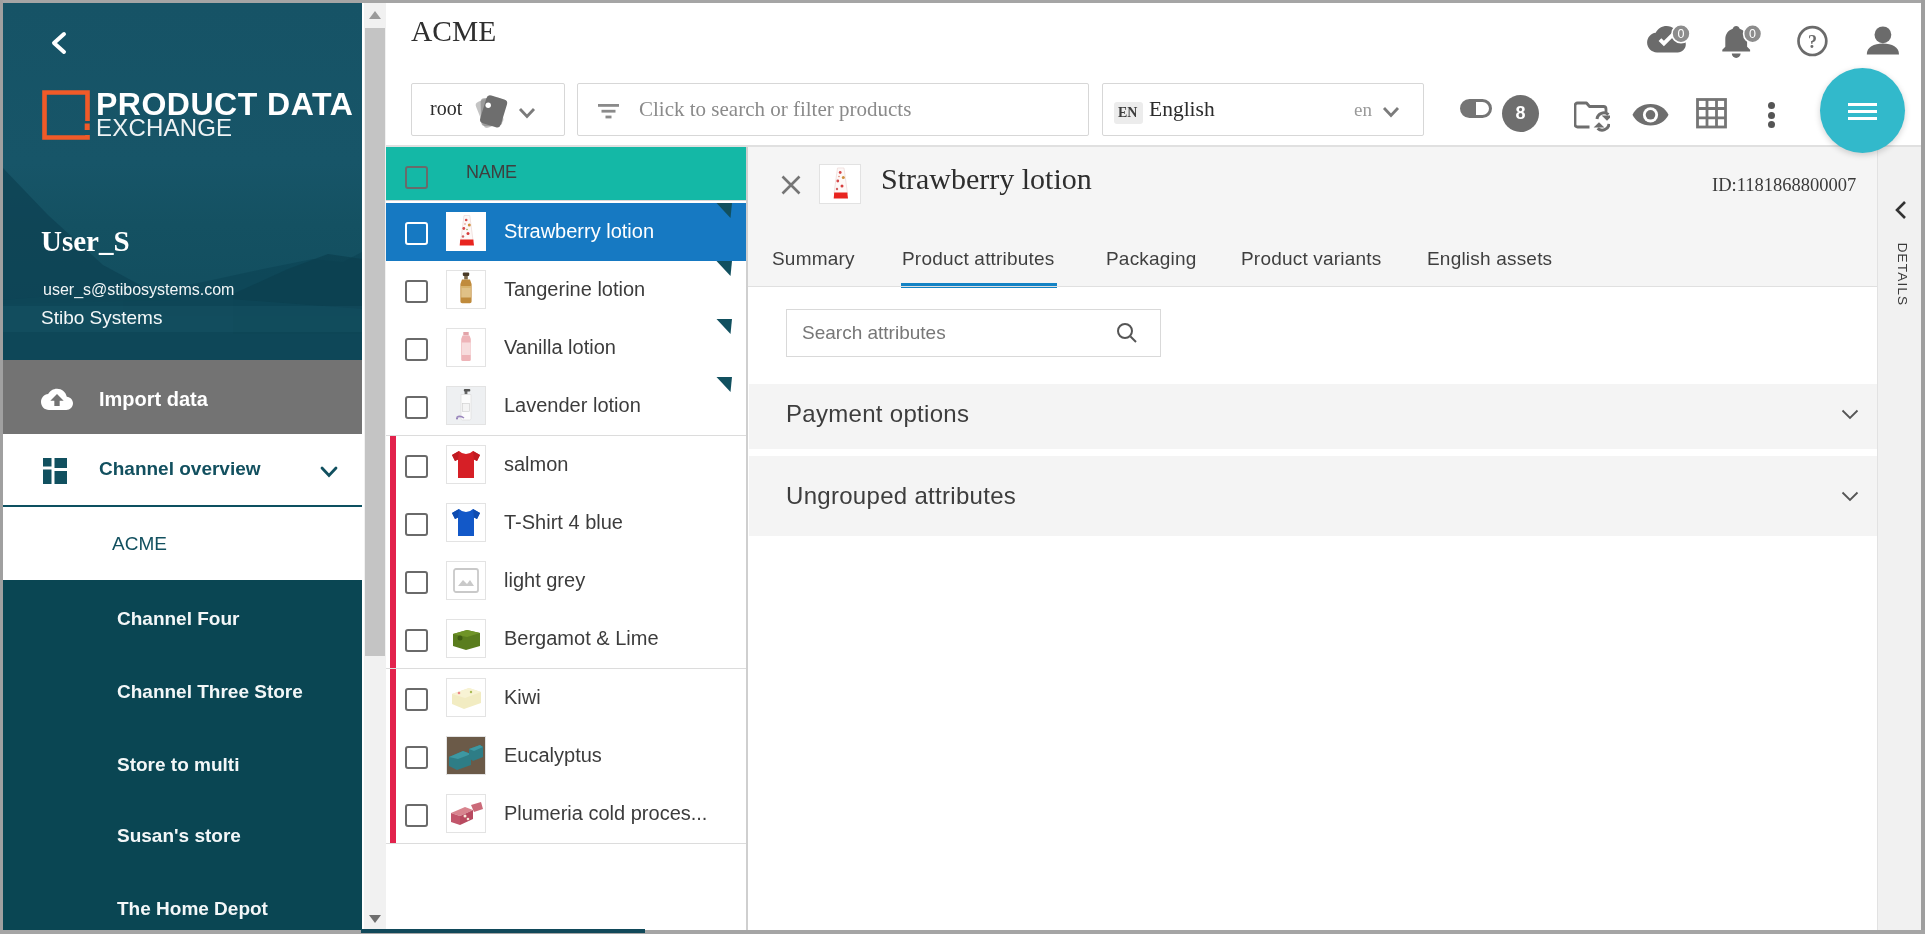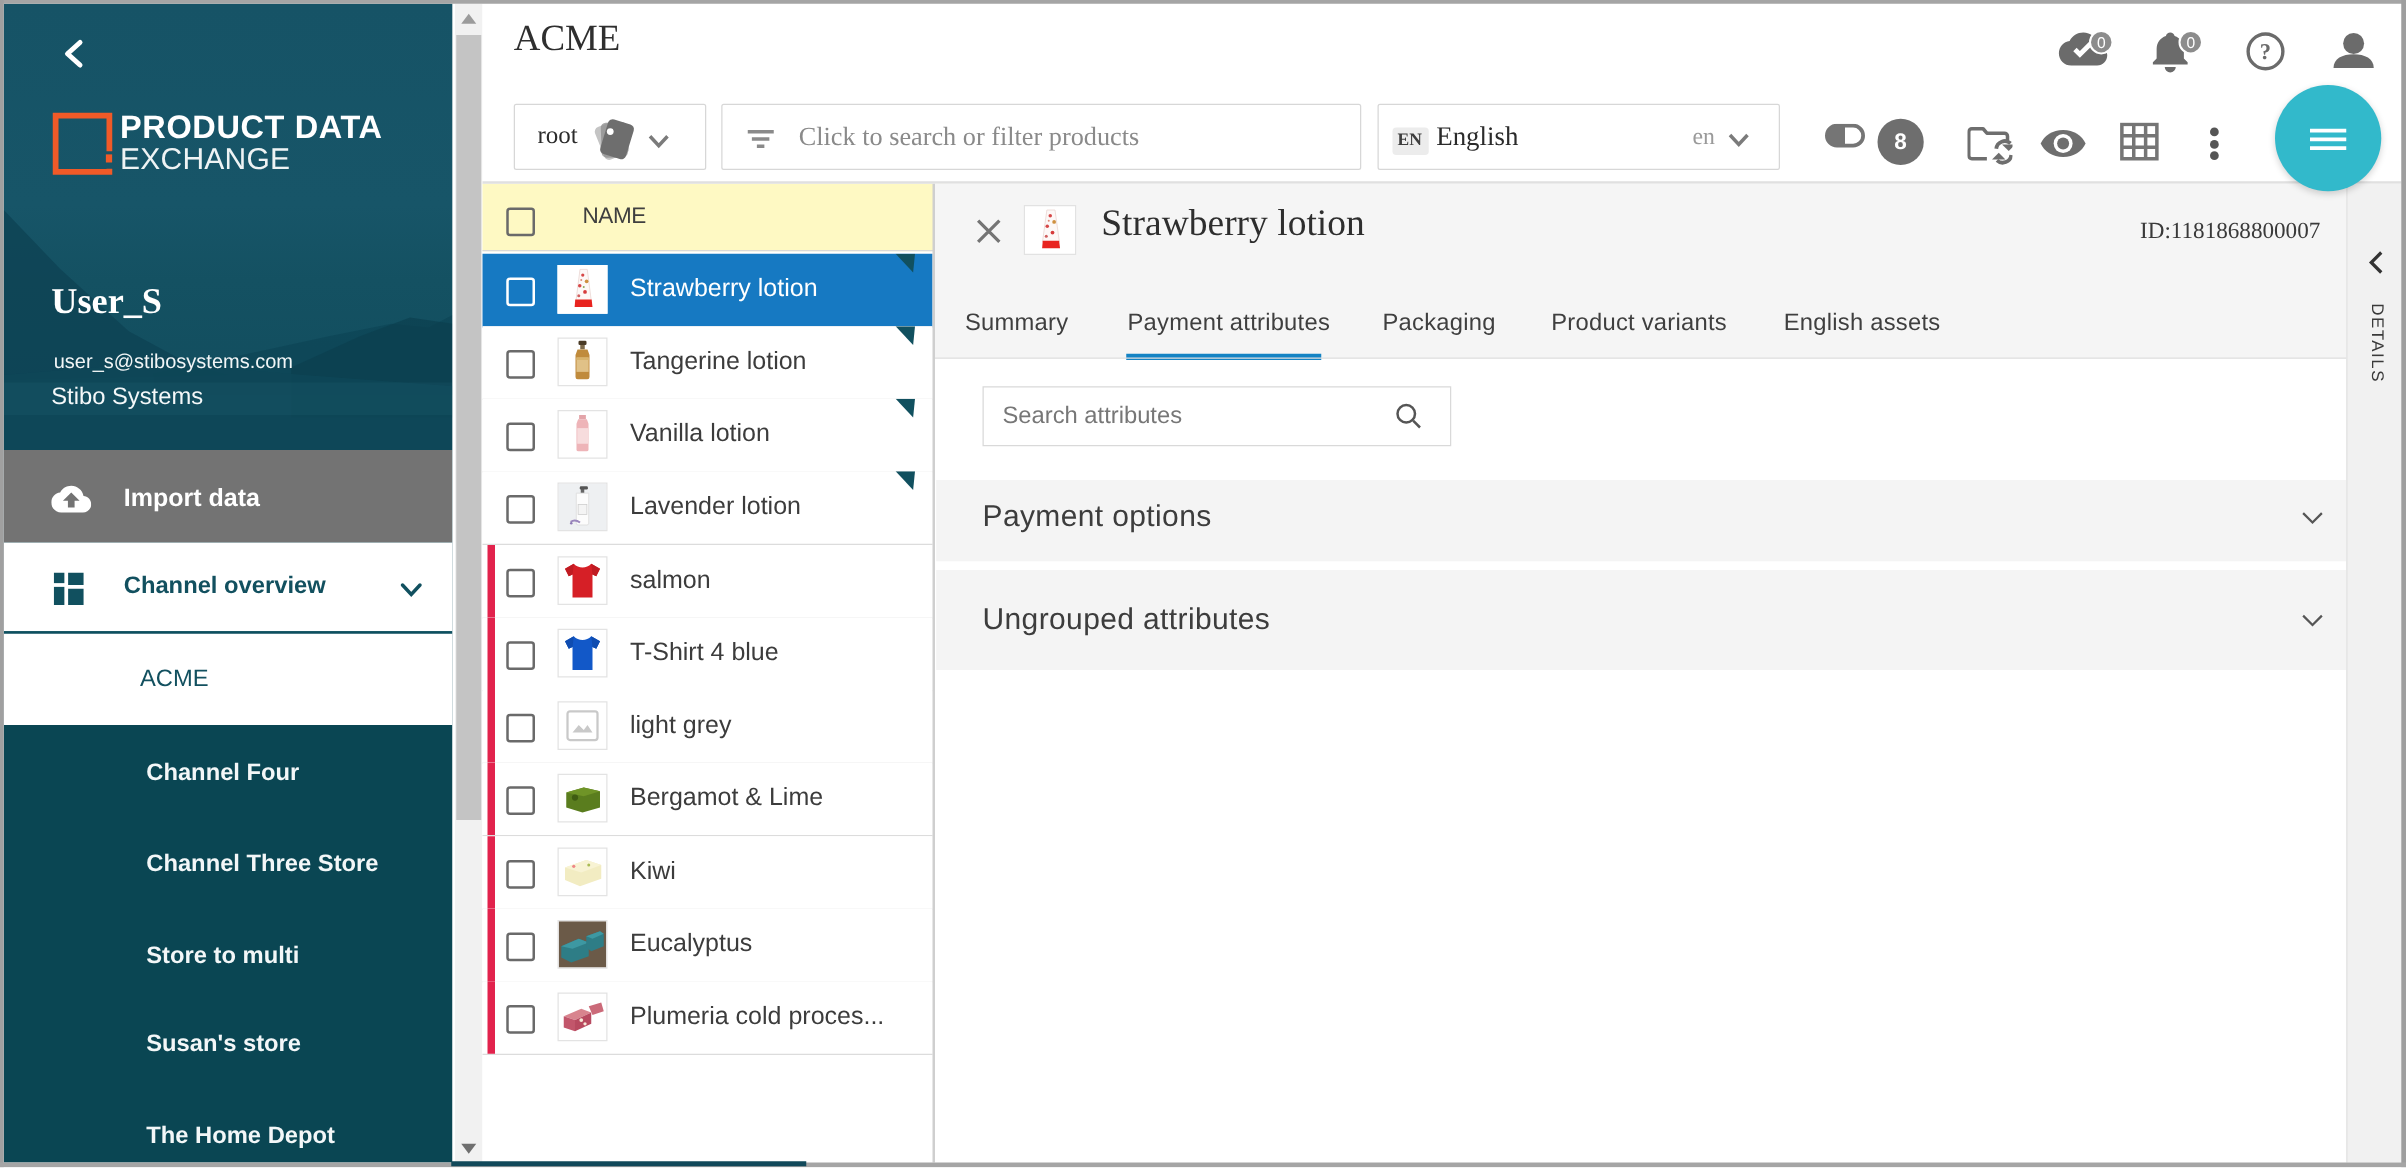--- a/index.html
+++ b/index.html
@@ -11,21 +11,21 @@
   .frame-left{left:0;top:0;width:3px;height:934px;background:#a0a0a0;z-index:50;}
   .frame-right{left:1921px;top:0;width:4px;height:934px;background:#9e9e9e;z-index:50;}
   .frame-bottom{left:0;top:930px;width:1925px;height:4px;background:#a5a5a5;z-index:50;}
   .hthumb{left:361px;top:929px;width:284px;height:3.5px;background:#11495a;z-index:51;}
 
   
   .sidebar{left:3px;top:3px;width:359px;height:927px;background:#0a4653;overflow:hidden;}
   .photo{left:0;top:0;width:359px;height:357px;background:linear-gradient(180deg,#165366 0%,#175568 45%,#145162 62%,#114c5d 100%);}
   .backchev{left:44px;top:26px;}
   .logo-sq{left:37px;top:85px;}
-  .logo-t1{left:93px;top:83px;color:#fff;font-size:26px;font-weight:bold;letter-spacing:0.5px;}
+  .logo-t1{left:93px;top:83px;color:#fff;font-size:32px;font-weight:bold;letter-spacing:0.5px;}
   .logo-t2{left:93px;top:111px;color:#eef3f4;font-size:24px;font-weight:300;letter-spacing:0.2px;}
   .user-name{left:38px;top:222px;color:#fff;font-size:29px;font-weight:bold;}
   .user-mail{left:40px;top:266px;color:#f2f6f7;font-size:16px;margin-top:12px;}
   .user-org{left:38px;top:304px;color:#f4f8f9;font-size:19px;}
   .mi-import{left:0;top:357px;width:359px;height:74px;background:#737373;}
   .mi-import .lbl{position:absolute;left:96px;top:28px;color:#fff;font-size:20px;font-weight:bold;}
   .mi-chov{left:0;top:431px;width:359px;height:71px;background:#fff;}
   .mi-chov .lbl{position:absolute;left:96px;top:24px;color:#12505f;font-size:19px;font-weight:bold;}
   .mi-divider{left:0;top:502px;width:359px;height:2px;background:#0d5060;}
   .mi-acme{left:0;top:504px;width:359px;height:73px;background:#fff;}
@@ -45,21 +45,21 @@
   .h-title{position:absolute;left:25px;top:12px;color:#2f2f2f;font-size:29.5px;font-family:"Liberation Serif",serif;}
   .box{position:absolute;top:80px;height:53px;border:1px solid #d7d7d7;border-radius:2px;background:#fff;box-sizing:border-box;}
   .b-root{left:25px;width:154px;}
   .b-search{left:191px;width:512px;}
   .b-lang{left:716px;width:322px;}
   .ph-serif{font-family:"Liberation Serif",serif;font-size:20px;color:#8a8a8a;}
 
   
   .listpanel{left:386px;top:147px;width:362px;height:783px;background:#fff;}
   .lp-border{left:746px;top:147px;width:2px;height:783px;background:#cfcfcf;}
-  .lp-head{position:absolute;left:0;top:0;width:360px;height:53px;background:#fef9c3;border-bottom:1px solid #d8d8d8;padding-left:12px;}
+  .lp-head{position:absolute;left:0;top:0;width:360px;height:53px;background:#14b8a6;border-bottom:1px solid #d8d8d8;padding-left:12px;}
   .lp-name{position:absolute;left:80px;top:15px;font-size:18px;font-weight:400;color:#3f3f3f;letter-spacing:-0.3px;}
   .row{position:absolute;left:0;width:360px;height:58px;background:#fff;border-bottom:1px solid #dcdcdc;}
   .row .nm{position:absolute;left:118px;top:17px;font-size:20px;color:#3c3c3c;white-space:nowrap;}
   .row.sel{background:#1679c2;}
   .row.sel .nm{color:#fff;}
   .cb{position:absolute;left:19px;top:19px;width:19px;height:19px;border:2.5px solid #6a6a6a;border-radius:3px;}
   .row.sel .cb{border-color:#fff;}
   .thumb{position:absolute;left:60px;top:9px;width:40px;height:39px;background:#fff;border:1px solid #e3e3e3;box-sizing:border-box;}
   .row.sel .thumb{border-color:#fff;}
   .tri{position:absolute;left:330px;top:0;}
@@ -395,21 +395,21 @@
           <circle cx="23.3" cy="12.5" r="1.5" fill="#cf9040"></circle>
           <circle cx="17.8" cy="16" r="1.4" fill="#d64848"></circle>
           <circle cx="22" cy="21" r="1.5" fill="#d63c3c"></circle>
           <circle cx="17" cy="24" r="1.2" fill="#d06060"></circle>
           <circle cx="19" cy="11.5" r="0.8" fill="#d87"></circle>
       </svg></div>
     <div class="dp-title">Strawberry lotion</div>
     <div class="dp-id">ID:1181868800007</div>
     <div class="tabs">
       <span style="left:24px">Summary</span>
-      <span style="left:154px">Payment attributes</span>
+      <span style="left:154px">Product attributes</span>
       <span style="left:358px">Packaging</span>
       <span style="left:493px">Product variants</span>
       <span style="left:679px">English assets</span>
     </div>
     <div class="tab-underline"></div>
   </div>
   <div class="abs dp-tabborder"></div>
   <div class="abs dp-search">
     <div class="abs" style="left:15px;top:12px;font-size:19px;color:#777">Search attributes</div>
     <svg style="position:absolute;left:328px;top:11px" width="24" height="24">

